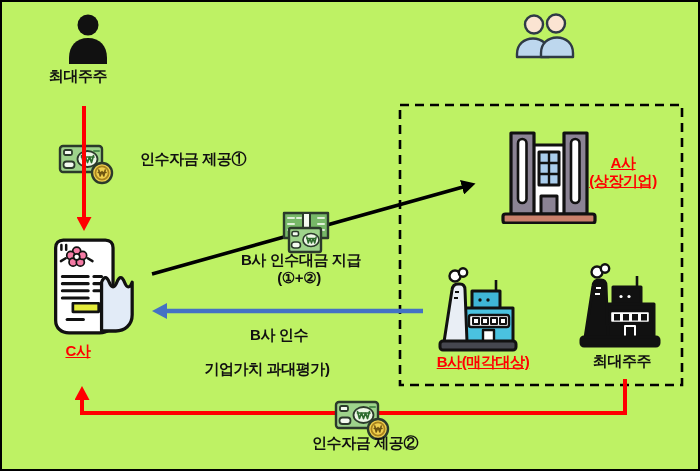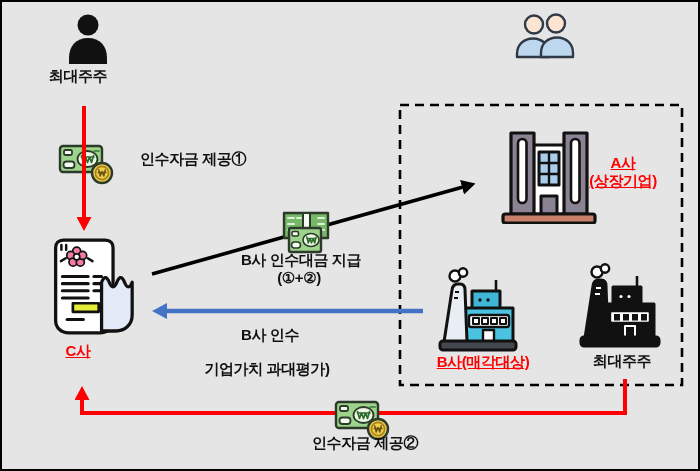--- a/index.html
+++ b/index.html
@@ -1,18 +1,18 @@
 <!DOCTYPE html>
 <html><head>
 <meta charset="utf-8">
 <style>
   html,body{margin:0;padding:0;background:#fff;}
   #canvas{
     position:relative; width:700px; height:471px; box-sizing:border-box;
-    background:#e5e5e5; border:2px solid #000; overflow:hidden;
+    background:#bef264; border:2px solid #000; overflow:hidden;
     font-family:"Liberation Sans", sans-serif;
   }
   .abs{position:absolute;}
   .lbl{
     position:absolute; font-weight:700; font-size:15px; line-height:16px;
     color:#111; text-align:center; white-space:nowrap; letter-spacing:-0.4px;
   }
   .red{color:#ff0000;text-decoration:underline;}
   .left{text-align:center;}
   svg.arrows{position:absolute; left:0; top:0; z-index:2; pointer-events:none;}
@@ -97,21 +97,21 @@
       <rect x="8" y="17" width="32" height="24" rx="2" fill="#9ed38b"></rect>
       <rect x="11" y="20.5" width="6.5" height="4.5" rx="1.5" fill="#f4faf0" stroke-width="1.6"></rect>
       <rect x="10.5" y="31" width="9" height="6" rx="3" fill="#f4faf0" stroke-width="1.6"></rect>
       <ellipse cx="30" cy="29" rx="8" ry="6.5" fill="#edf7e6" stroke-width="1.6"></ellipse>
       <path d="M25.8 26 l1.5 6 1.6-4.5 1.6 4.5 1.6-4.5 1.6 4.5 1.5-6 M25.8 27.6 h8.8" fill="none" stroke="#2e6b2e" stroke-width="1.5"></path>
     </g>
   </svg>
   <div class="lbl z3" style="left:229px;top:250px;width:140px">B사 인수대금 지급</div>
   <div class="lbl z3" style="left:262px;top:268px;width:70px">(①+②)</div>
 
-  <div class="lbl z3" style="left:198px;top:325px;width:140px">B사 인수</div>
+  <div class="lbl z3" style="left:207px;top:325px;width:140px">B사 인수</div>
   <div class="lbl z3" style="left:185px;top:359px;width:160px">기업가치 과대평가)</div>
 
   <svg class="abs z3" style="left:434px;top:262px" width="86" height="92" viewBox="0 0 86 92">
     <g stroke="#111" stroke-width="3" stroke-linejoin="round">
       <circle cx="19" cy="12" r="5.5" fill="#fff" stroke-width="2.4"></circle>
       <circle cx="27" cy="8.5" r="4.2" fill="#fff" stroke-width="2.4"></circle>
       <path d="M60 16 v14" stroke-width="2.6"></path>
       <rect x="36" y="27" width="28" height="19" fill="#3fb6d6"></rect>
       <circle cx="44" cy="36" r="1.7" fill="#111" stroke="none"></circle>
       <circle cx="52" cy="36" r="1.7" fill="#111" stroke="none"></circle>

